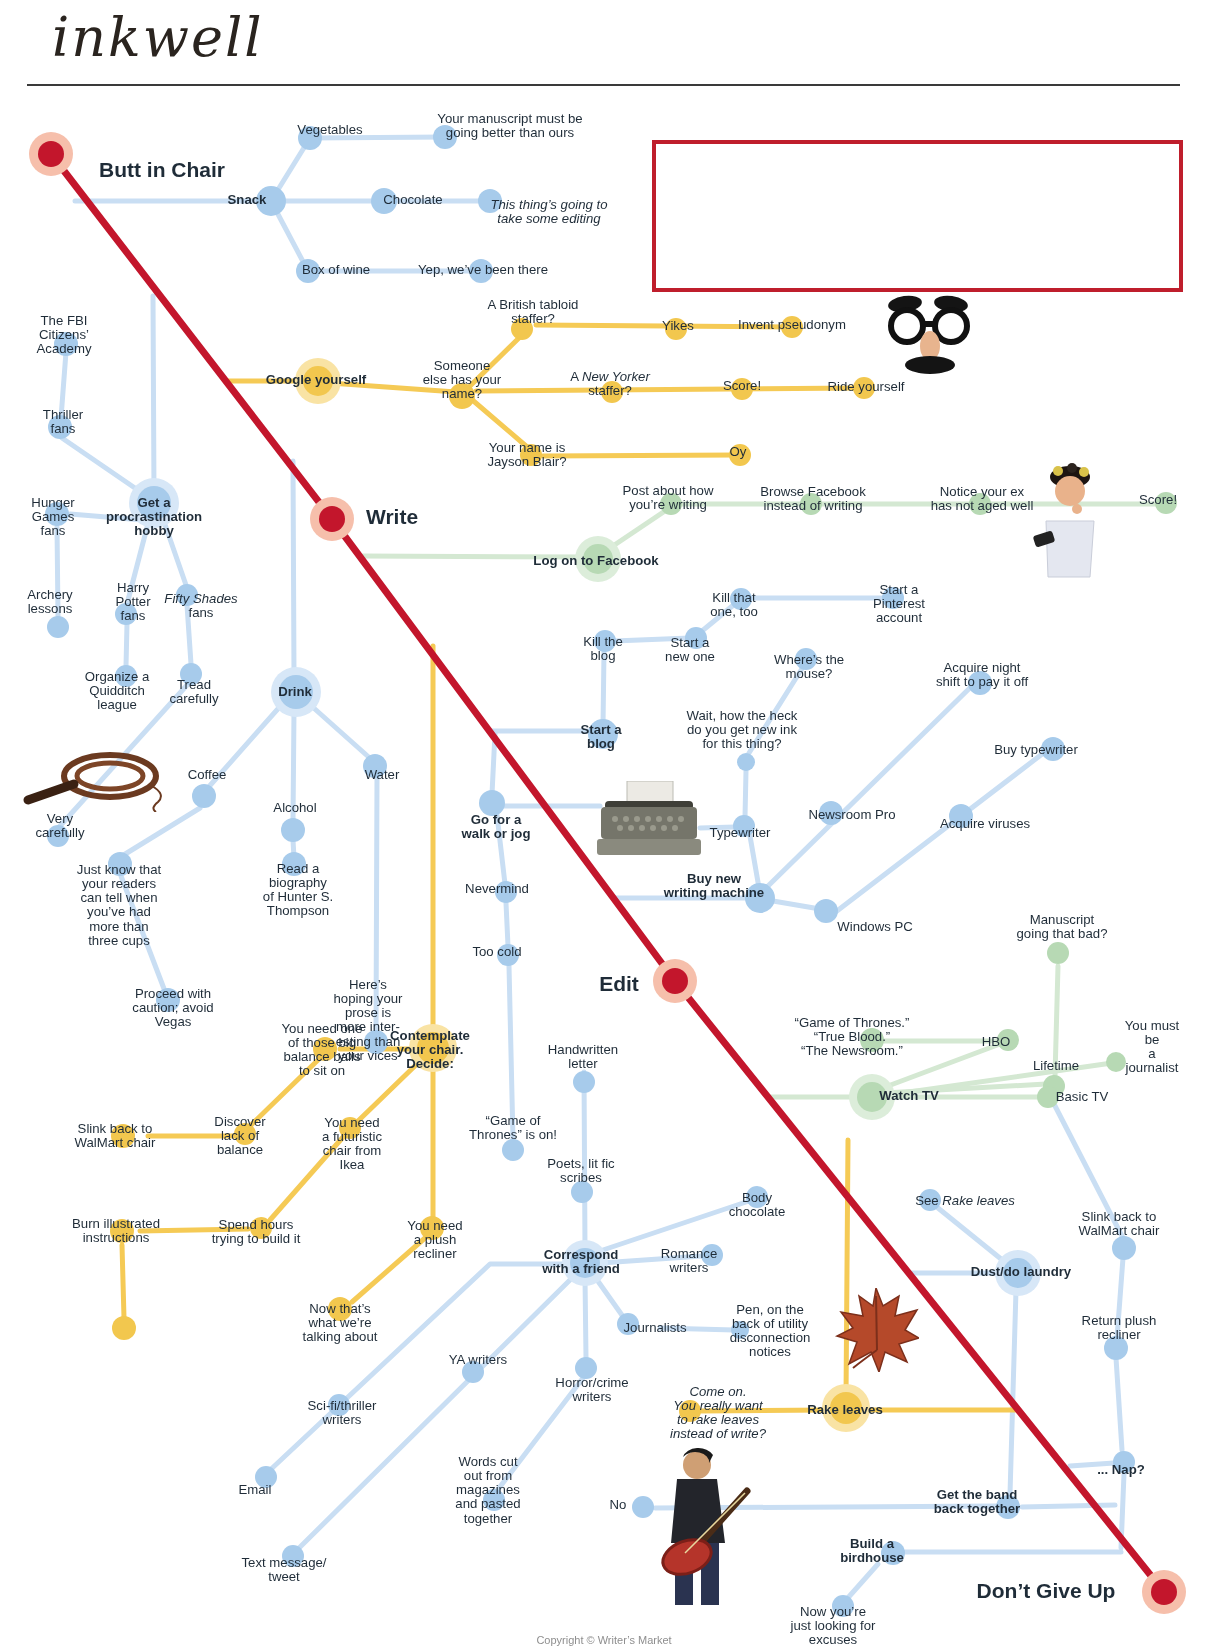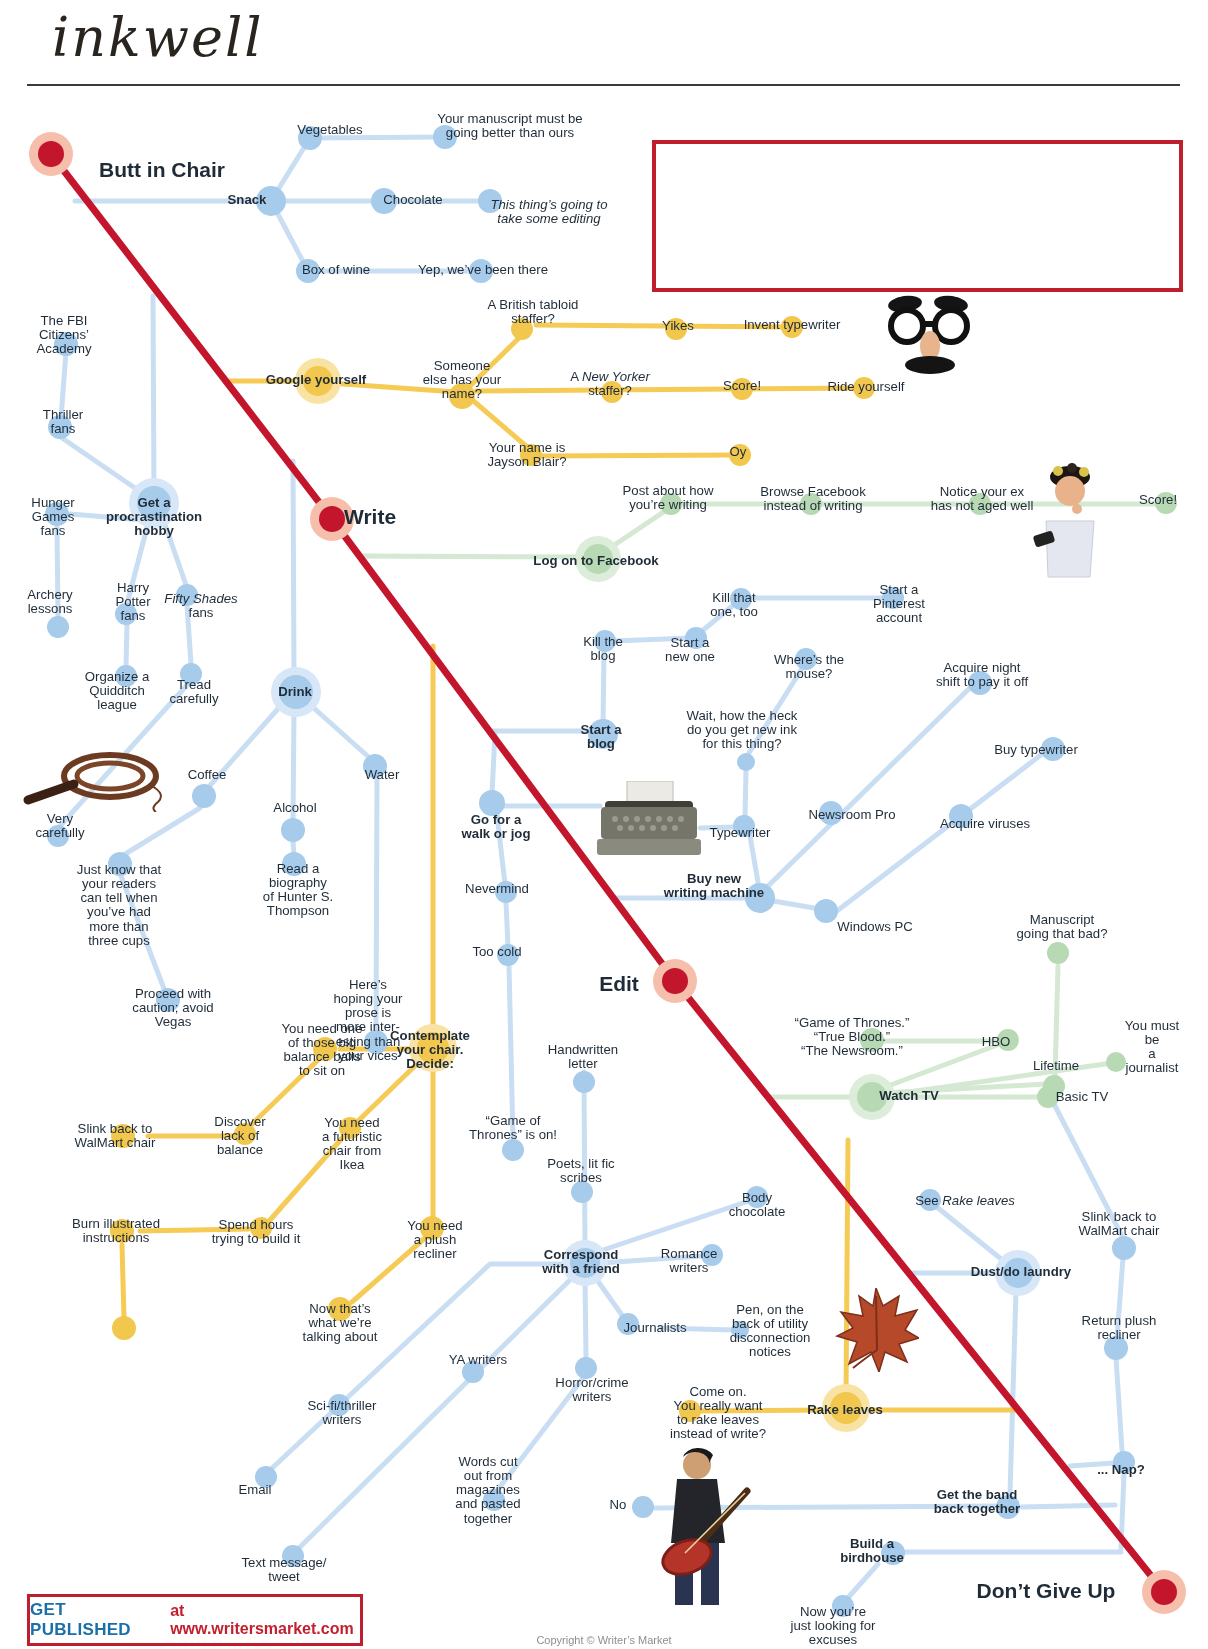--- a/index.html
+++ b/index.html
@@ -307,29 +307,25 @@
     <circle cx="52" cy="20" r="14" fill="#cf9f74"></circle>
     <path d="M38,12 a16,12 0 0 1 30,-2 l-4,8 a14,10 0 0 0 -26,-6 Z" fill="#1a1a1a"></path>
     <path d="M32,34 L72,34 L80,98 L26,98 Z" fill="#23252b"></path>
     <rect x="30" y="98" width="18" height="62" fill="#2a3350"></rect>
     <rect x="56" y="98" width="18" height="62" fill="#2a3350"></rect>
     <line x1="50" y1="104" x2="102" y2="46" stroke="#4a2c17" stroke-width="7" stroke-linecap="round"></line>
     <ellipse cx="42" cy="112" rx="25" ry="16" fill="#b5342a" stroke="#7c1f18" stroke-width="3" transform="rotate(-20 42 112)"></ellipse>
     <line x1="40" y1="108" x2="100" y2="48" stroke="#e8d9a0" stroke-width="1.5"></line>
   </svg>
 
-  <div class="footerbox">
-    <span class="cta1">GET PUBLISHED</span>
-    <span class="cta2">at www.writersmarket.com</span>
-  </div>
   <div class="copyright">Copyright © Writer’s Market</div>
 
   <div id="labels">
       <div class="lbl b" style="left: 162px; top: 170px; font-size: 21px;">Butt in Chair</div>
-      <div class="lbl b" style="left: 370px; top: 517px; font-size: 21px;">Write</div>
+      <div class="lbl b" style="left: 392px; top: 517px; font-size: 21px;">Write</div>
       <div class="lbl b" style="left: 619px; top: 984px; font-size: 21px;">Edit</div>
       <div class="lbl b" style="left: 1046px; top: 1591px; font-size: 21px;">Don’t Give Up</div>
       <div class="lbl b" style="left: 247px; top: 200px;">Snack</div>
       <div class="lbl" style="left: 330px; top: 130px;">Vegetables</div>
       <div class="lbl" style="left: 510px; top: 126px;">Your manuscript must be<br>going better than ours</div>
       <div class="lbl" style="left: 413px; top: 200px;">Chocolate</div>
       <div class="lbl" style="left: 549px; top: 212px; font-style: italic;">This thing’s going to<br>take some editing</div>
       <div class="lbl" style="left: 336px; top: 270px;">Box of wine</div>
       <div class="lbl" style="left: 483px; top: 270px;">Yep, we’ve been there</div>
       <div class="lbl" style="left: 64px; top: 335px;">The FBI<br>Citizens’<br>Academy</div>
@@ -347,21 +343,21 @@
       <div class="lbl" style="left: 295px; top: 808px;">Alcohol</div>
       <div class="lbl" style="left: 382px; top: 775px;">Water</div>
       <div class="lbl" style="left: 119px; top: 905px;">Just know that<br>your readers<br>can tell when<br>you’ve had<br>more than<br>three cups</div>
       <div class="lbl" style="left: 173px; top: 1008px;">Proceed with<br>caution; avoid<br>Vegas</div>
       <div class="lbl" style="left: 298px; top: 890px;">Read a<br>biography<br>of Hunter S.<br>Thompson</div>
       <div class="lbl" style="left: 368px; top: 1020px;">Here’s<br>hoping your<br>prose is<br>more inter-<br>esting than<br>your vices</div>
       <div class="lbl b" style="left: 316px; top: 380px;">Google yourself</div>
       <div class="lbl" style="left: 462px; top: 380px;">Someone<br>else has your<br>name?</div>
       <div class="lbl" style="left: 533px; top: 312px;">A British tabloid<br>staffer?</div>
       <div class="lbl" style="left: 678px; top: 326px;">Yikes</div>
-      <div class="lbl" style="left: 792px; top: 325px;">Invent typewriter</div>
+      <div class="lbl" style="left: 792px; top: 325px;">Invent pseudonym</div>
       <div class="lbl" style="left: 610px; top: 384px;">A <i>New Yorker</i><br>staffer?</div>
       <div class="lbl" style="left: 742px; top: 386px;">Score!</div>
       <div class="lbl" style="left: 866px; top: 387px;">Ride yourself</div>
       <div class="lbl" style="left: 527px; top: 455px;">Your name is<br>Jayson Blair?</div>
       <div class="lbl" style="left: 738px; top: 452px;">Oy</div>
       <div class="lbl b" style="left: 596px; top: 561px;">Log on to Facebook</div>
       <div class="lbl" style="left: 668px; top: 498px;">Post about how<br>you’re writing</div>
       <div class="lbl" style="left: 813px; top: 499px;">Browse Facebook<br>instead of writing</div>
       <div class="lbl" style="left: 982px; top: 499px;">Notice your ex<br>has not aged well</div>
       <div class="lbl" style="left: 1158px; top: 500px;">Score!</div>
@@ -405,21 +401,21 @@
       <div class="lbl" style="left: 1119px; top: 1224px;">Slink back to<br>WalMart chair</div>
       <div class="lbl b" style="left: 1021px; top: 1272px;">Dust/do laundry</div>
       <div class="lbl" style="left: 1119px; top: 1328px;">Return plush<br>recliner</div>
       <div class="lbl" style="left: 757px; top: 1205px;">Body<br>chocolate</div>
       <div class="lbl b" style="left: 581px; top: 1262px;">Correspond<br>with a friend</div>
       <div class="lbl" style="left: 689px; top: 1261px;">Romance<br>writers</div>
       <div class="lbl" style="left: 655px; top: 1328px;">Journalists</div>
       <div class="lbl" style="left: 770px; top: 1331px;">Pen, on the<br>back of utility<br>disconnection<br>notices</div>
       <div class="lbl" style="left: 592px; top: 1390px;">Horror/crime<br>writers</div>
       <div class="lbl" style="left: 478px; top: 1360px;">YA writers</div>
-      <div class="lbl" style="left: 718px; top: 1413px;">Come on.<br>You really want<br>to rake leaves<br>instead of write?</div>
+      <div class="lbl" style="left: 718px; top: 1413px; font-style: italic;">Come on.<br>You really want<br>to rake leaves<br>instead of write?</div>
       <div class="lbl b" style="left: 845px; top: 1410px;">Rake leaves</div>
       <div class="lbl" style="left: 342px; top: 1413px;">Sci-fi/thriller<br>writers</div>
       <div class="lbl" style="left: 255px; top: 1490px;">Email</div>
       <div class="lbl" style="left: 284px; top: 1570px;">Text message/<br>tweet</div>
       <div class="lbl" style="left: 488px; top: 1490px;">Words cut<br>out from<br>magazines<br>and pasted<br>together</div>
       <div class="lbl" style="left: 618px; top: 1505px;">No</div>
       <div class="lbl b" style="left: 977px; top: 1502px;">Get the band<br>back together</div>
       <div class="lbl b" style="left: 1121px; top: 1470px;">... Nap?</div>
       <div class="lbl b" style="left: 872px; top: 1551px;">Build a<br>birdhouse</div>
       <div class="lbl" style="left: 833px; top: 1626px;">Now you’re<br>just looking for<br>excuses</div>

